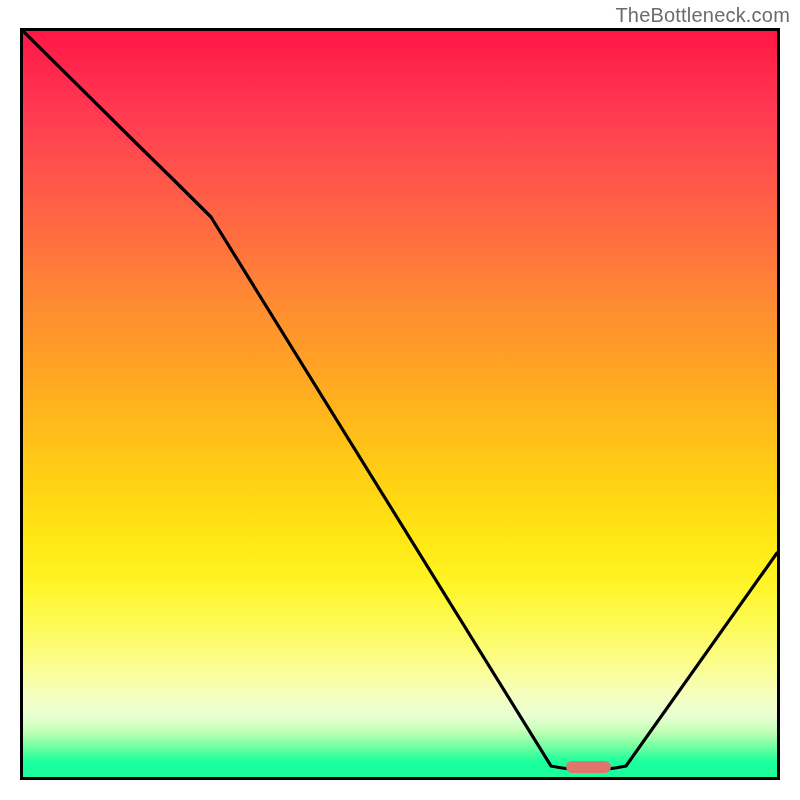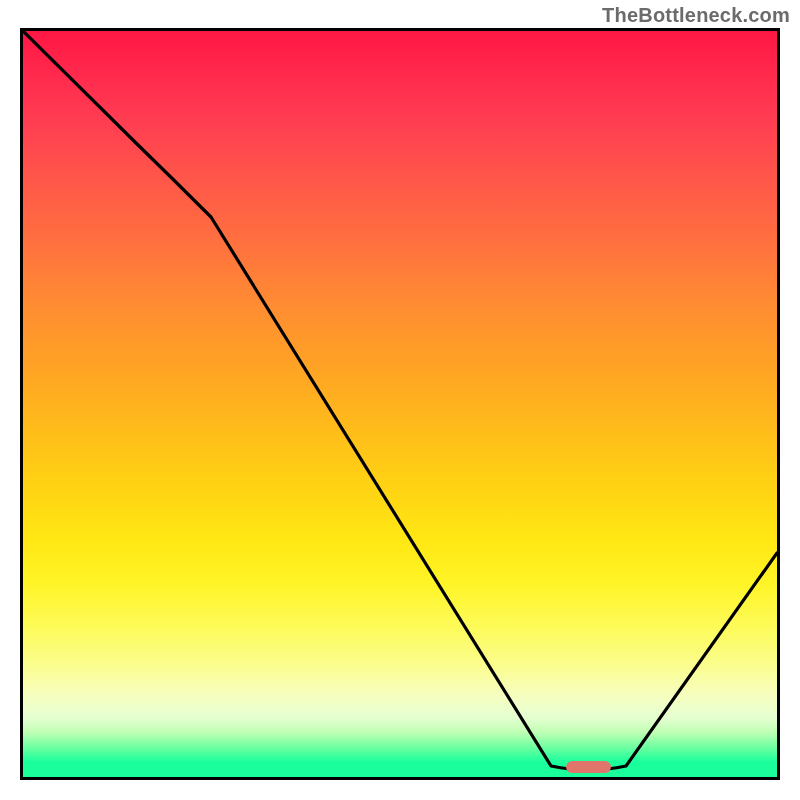--- a/index.html
+++ b/index.html
@@ -14,21 +14,21 @@
   .wrap {
     position: relative;
     width: 800px;
     height: 800px;
   }
   .watermark {
     position: absolute;
     top: 4px;
     right: 10px;
     font-size: 20px;
-    font-weight: 700;
+    font-weight: 400;
     color: #6b6b6b;
     letter-spacing: 0.2px;
     user-select: none;
   }
   .plot-frame {
     position: absolute;
     left: 20px;
     top: 28px;
     width: 760px;
     height: 752px;

